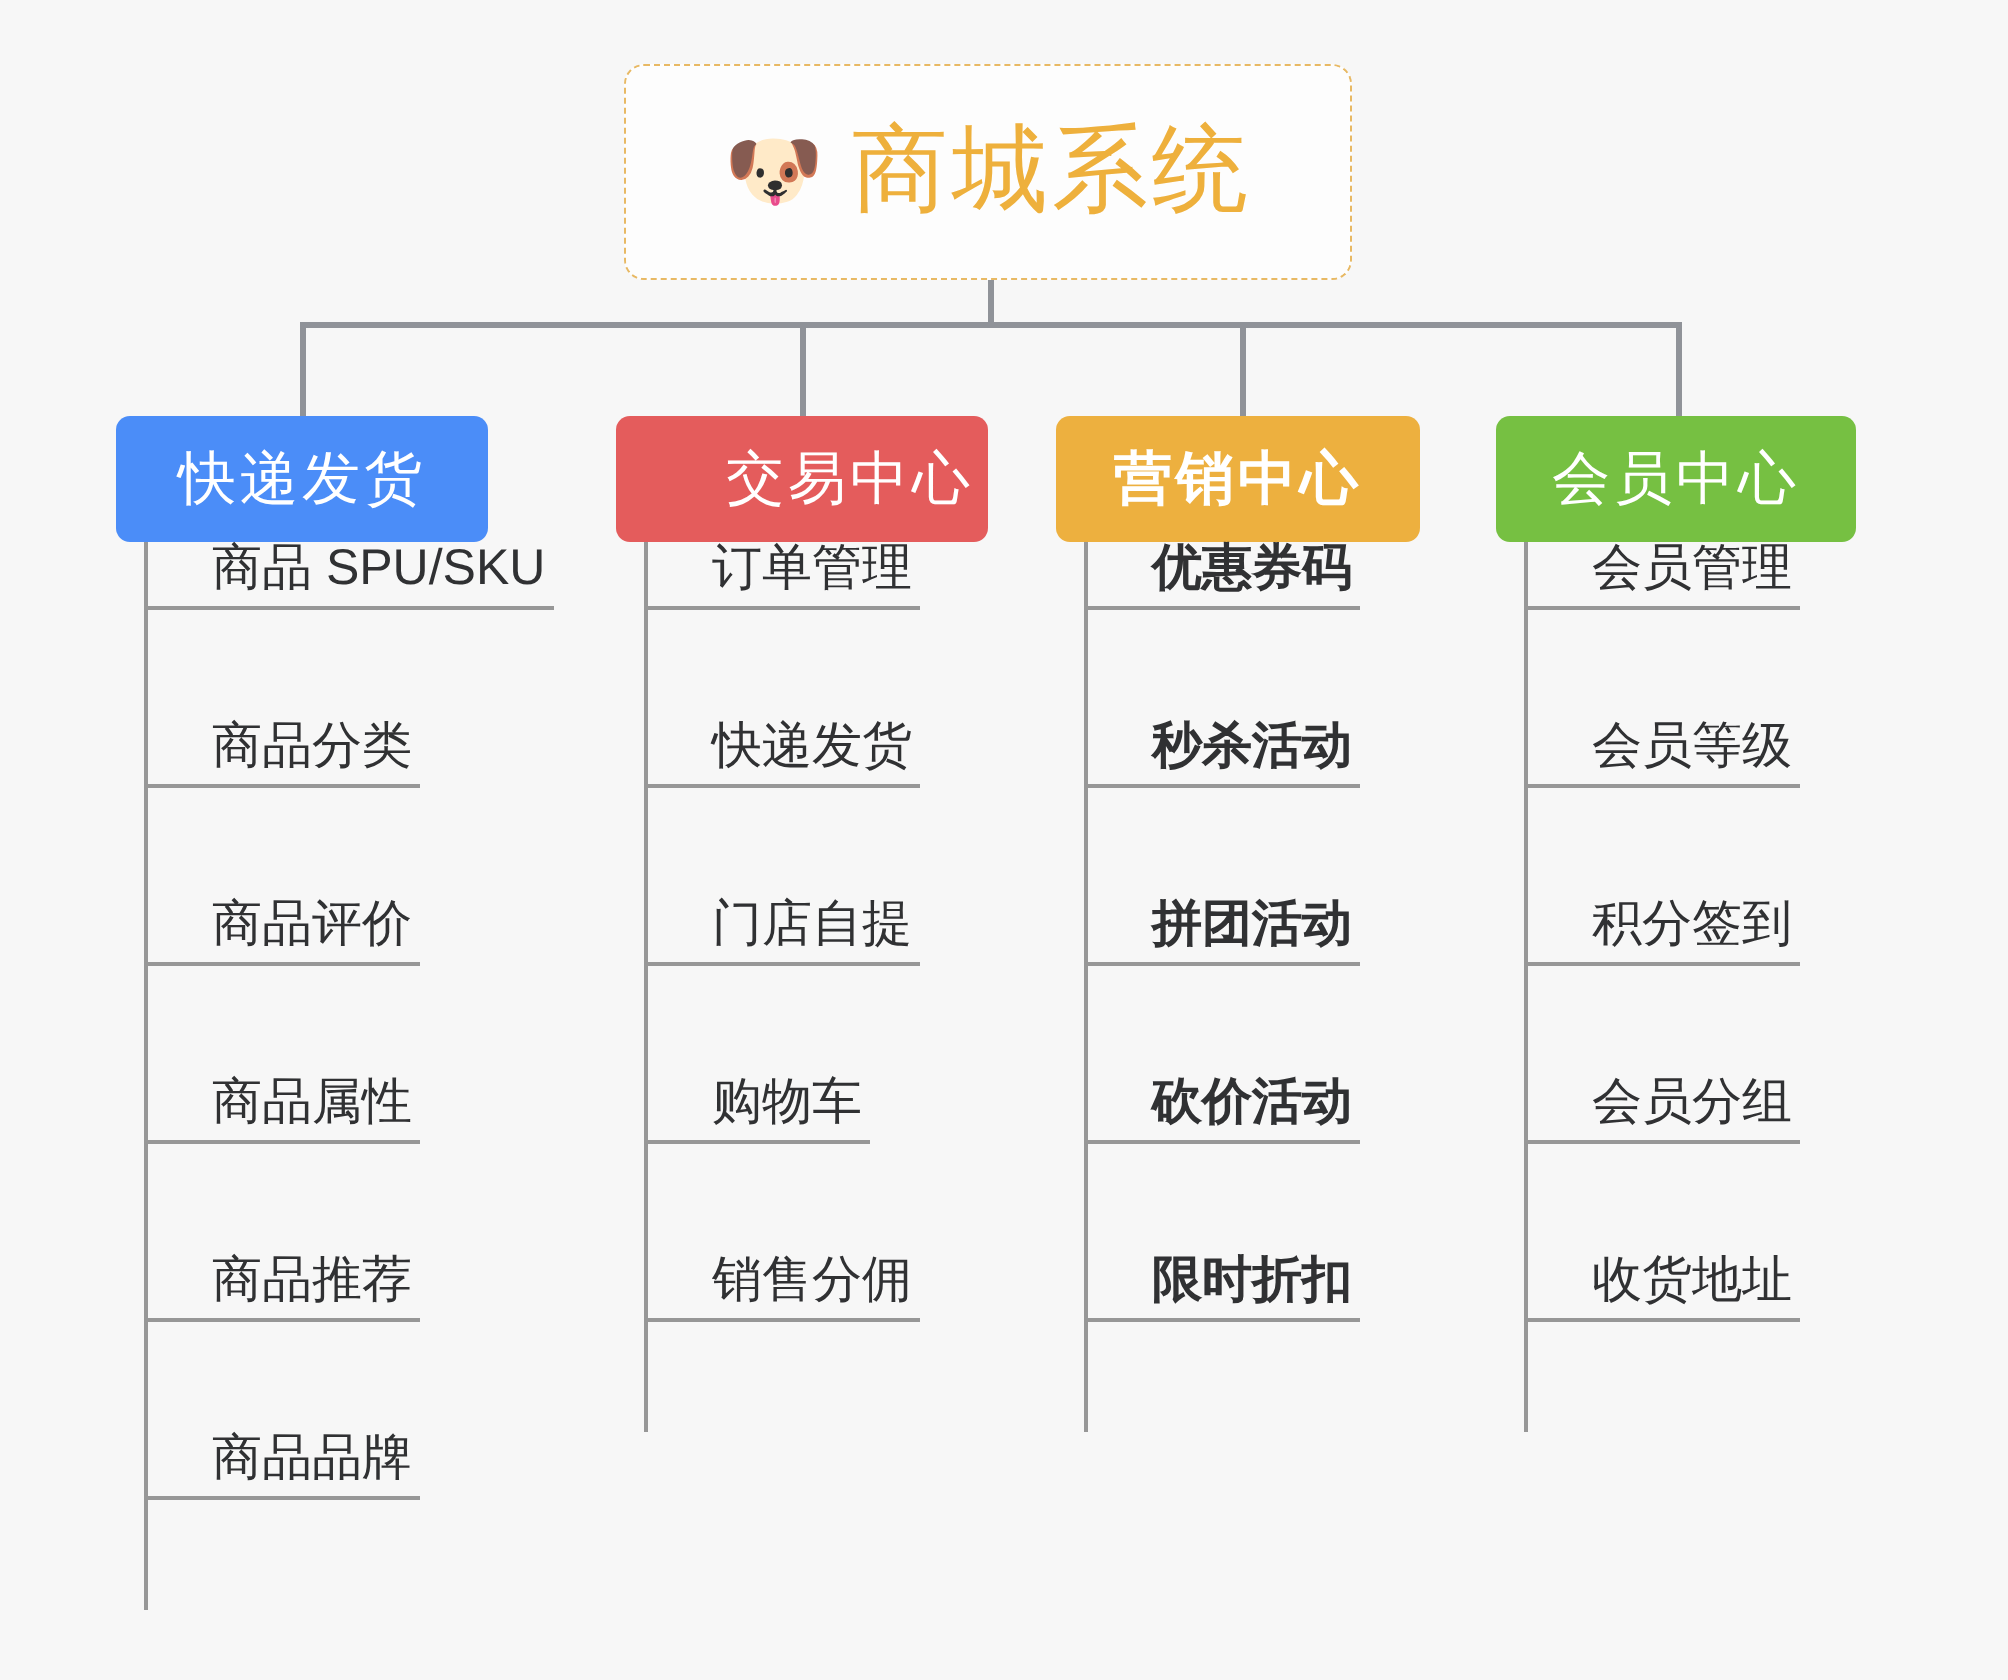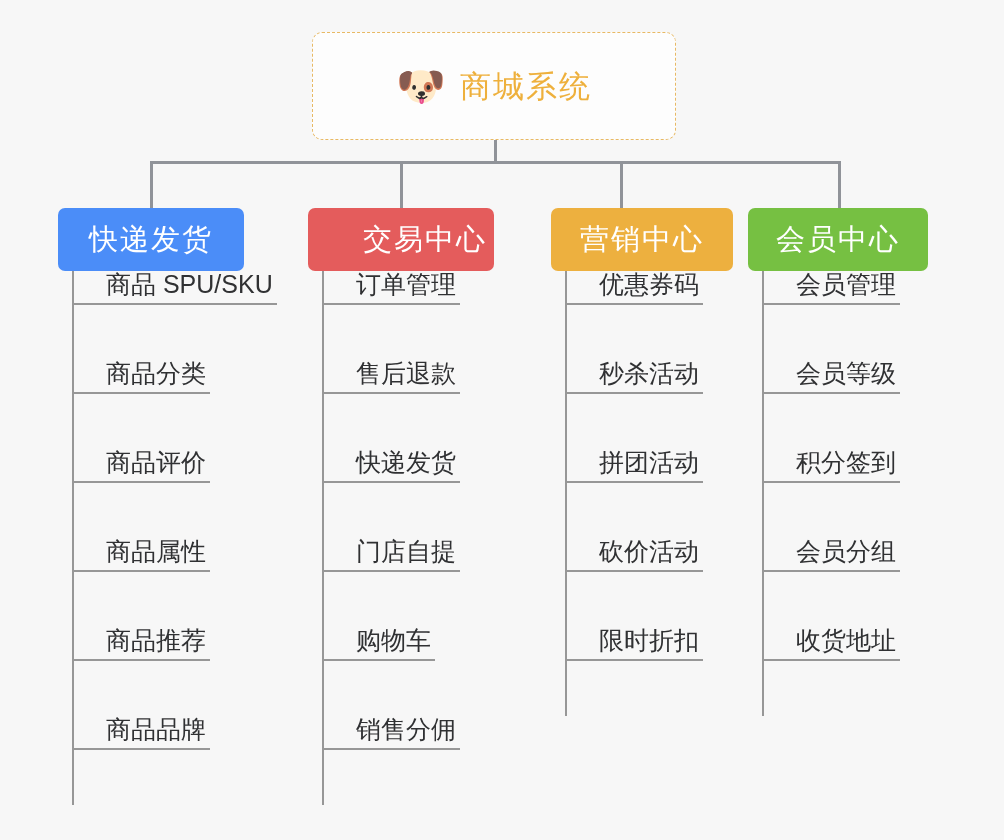--- a/index.html
+++ b/index.html
@@ -36,21 +36,21 @@
     align-items: center;
     justify-content: center;
     gap: 14px;
   }
   .root-icon {
     font-size: 40px;
     line-height: 1;
     display: block;
   }
   .root-title {
-    font-size: 31px;
+    font-size: 48px;
     color: #eeb03c;
     letter-spacing: 2px;
     line-height: 1;
     white-space: nowrap;
   }
 
   
   .conn {
     position: absolute;
     background: #909399;
@@ -160,37 +160,34 @@
           </div>
         </div>
       </div>
       <div class="column" style="left: 308px; width: 186px;">
         <div class="cat-header" style="background: rgb(228, 92, 92); width: 186px; padding-left: 48px;">交易中心</div>
         <div class="leaf-list">
           <div class="leaf-item">
             <span class="leaf-label">订单管理</span>
           </div>
           <div class="leaf-item">
-            <span class="leaf-label">售后退款</span>
-          </div>
-          <div class="leaf-item">
             <span class="leaf-label">快递发货</span>
           </div>
           <div class="leaf-item">
             <span class="leaf-label">门店自提</span>
           </div>
           <div class="leaf-item">
             <span class="leaf-label">购物车</span>
           </div>
           <div class="leaf-item">
             <span class="leaf-label">销售分佣</span>
           </div>
         </div>
       </div>
-      <div class="column" style="left: 551px; width: 182px;">
+      <div class="column" style="left: 528px; width: 182px; font-weight: bold;">
         <div class="cat-header" style="background: rgb(237, 176, 63); width: 182px;">营销中心</div>
         <div class="leaf-list">
           <div class="leaf-item">
             <span class="leaf-label">优惠券码</span>
           </div>
           <div class="leaf-item">
             <span class="leaf-label">秒杀活动</span>
           </div>
           <div class="leaf-item">
             <span class="leaf-label">拼团活动</span>

